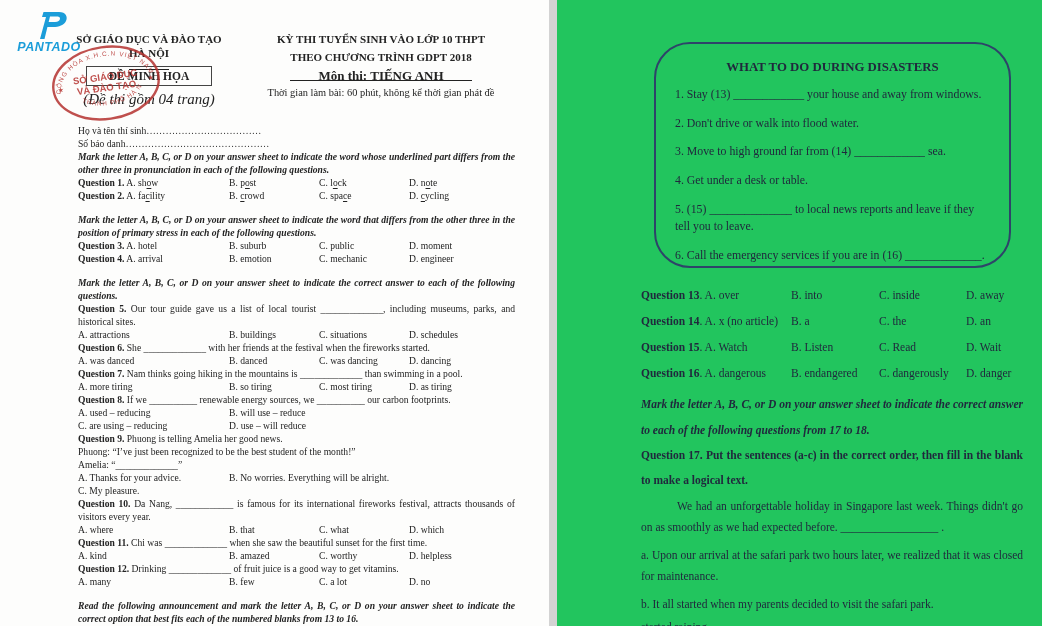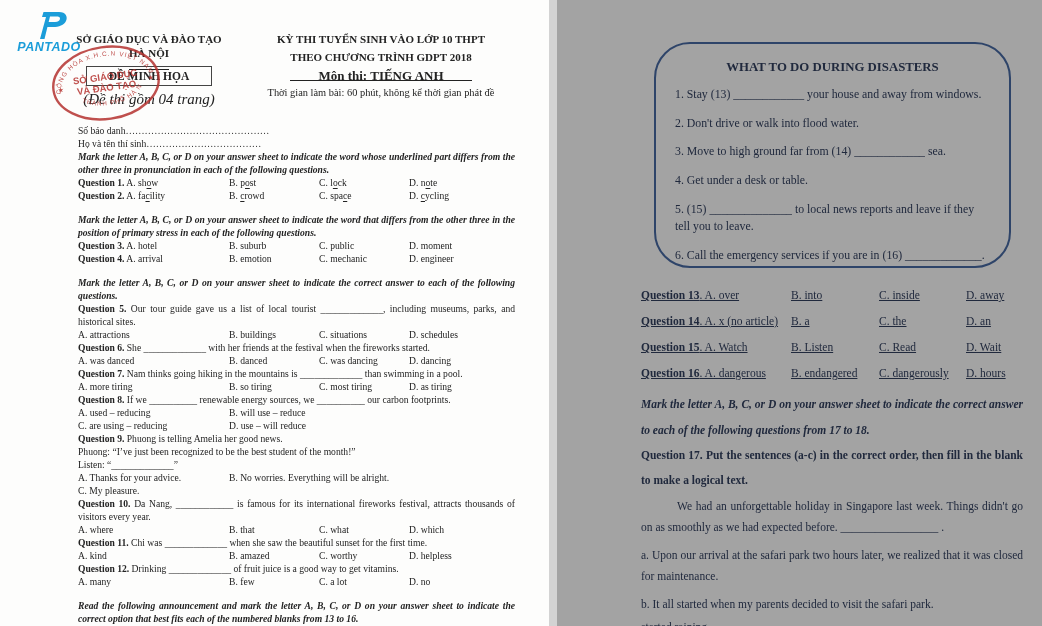--- a/index.html
+++ b/index.html
@@ -10,21 +10,21 @@
     --left-text:#232323;
   }
   html,body{margin:0;padding:0;}
   body{
     width:1042px;height:626px;overflow:hidden;position:relative;
     background:#ffffff;
     font-family:"Liberation Serif","DejaVu Serif",serif;
   }
   .page-left{position:absolute;left:0;top:0;width:633px;height:626px;background:#fdfdfc;color:var(--left-text);}
   .divider{position:absolute;left:549px;top:0;width:8px;height:626px;background:#d3d3d3;}
-  .page-right{position:absolute;left:557px;top:0;width:485px;height:626px;background:#a3a3a3;color:var(--right-text);}
+  .page-right{position:absolute;left:557px;top:0;width:485px;height:626px;background:#22c55e;color:var(--right-text);}
 
   
   .logo{position:absolute;left:12px;top:10px;width:74px;text-align:center;z-index:6;}
   .logo svg{display:block;margin:0 auto;}
   .logo-word{color:var(--logo-blue);font-weight:bold;font-style:italic;font-size:12.5px;letter-spacing:.5px;font-family:"Liberation Sans",sans-serif;}
 
   
   .hdr-left{position:absolute;left:64px;top:32px;width:170px;text-align:center;font-weight:bold;font-size:11px;line-height:14px;}
   .hdr-left .u{border-bottom:1px solid #222;padding-bottom:10px;}
   .doc-box{display:inline-block;border:1px solid #444;padding:2px 22px;margin-top:6px;font-size:11.5px;background:rgba(255,255,255,.0);}
@@ -49,21 +49,21 @@
   .row2{display:grid;grid-template-columns:151px 1fr;}
   .row4 .cell,.row2 .cell{white-space:nowrap;overflow:visible;}
   u{text-underline-offset:1.5px;}
 
   
   .dbox{position:absolute;left:97px;top:42px;width:357px;height:226px;box-sizing:border-box;
         border:2px solid var(--box-border);border-radius:36px;padding:10px 19px 0;}
   .dbox-title{text-align:center;font-weight:bold;font-size:12.8px;margin:6px 0 2px;}
   .box-item{margin:11px 0;font-size:11.8px;line-height:1.5;}
   .rp-flow{position:absolute;left:84px;top:287px;width:382px;font-size:11.5px;}
-  .qrow{display:grid;grid-template-columns:150px 88px 87px 1fr;line-height:17px;margin-bottom:9px;text-decoration:underline;}
+  .qrow{display:grid;grid-template-columns:150px 88px 87px 1fr;line-height:17px;margin-bottom:9px;}
   .qrow .cell{white-space:nowrap;}
   .rp-instr{font-weight:bold;font-style:italic;text-align:justify;line-height:26px;margin-top:5px;}
   .q17-head{font-weight:bold;text-align:justify;line-height:25px;}
   .q17-para{text-indent:36px;text-align:justify;line-height:21px;margin:3px 0 0;}
   .q17-sent{text-align:justify;line-height:21px;margin-top:7px;}
   .clip-line{position:absolute;left:84px;top:621px;font-size:11.5px;}
 </style>
 </head>
 <body>
 
@@ -102,22 +102,22 @@
     <text font-size="6.2" fill="var(--stamp-red)" letter-spacing="1" font-family="Liberation Sans, sans-serif">
       <textPath href="#arcBot" startOffset="16%">THÀNH PHỐ HÀ NỘI</textPath>
     </text>
     <text x="56" y="36" text-anchor="middle" font-size="9.5" font-weight="bold" fill="var(--stamp-red)" font-family="Liberation Sans, sans-serif">SỞ GIÁO DỤC</text>
     <text x="56" y="47" text-anchor="middle" font-size="9.5" font-weight="bold" fill="var(--stamp-red)" font-family="Liberation Sans, sans-serif">VÀ ĐÀO TẠO</text>
     <text x="7" y="42" font-size="7" fill="var(--stamp-red)">★</text>
     <text x="98" y="42" font-size="7" fill="var(--stamp-red)">★</text>
   </svg>
 
   <div class="left-body">
+    <div class="line">Họ và tên thí sinh………………………………</div>
     <div class="line">Số báo danh………………………………………</div>
-    <div class="line">Họ và tên thí sinh………………………………</div>
 
   <div class="instr">Mark the letter A, B, C, or D on your answer sheet to indicate the word whose underlined part differs from the other three in pronunciation in each of the following questions.</div>
       <div class="row4">
         <div class="cell"><b>Question 1.</b> A. sh<u>o</u>w</div>
         <div class="cell">B. p<u>o</u>st</div>
         <div class="cell">C. l<u>o</u>ck</div>
         <div class="cell">D. n<u>o</u>te</div>
       </div>
       <div class="row4">
         <div class="cell"><b>Question 2.</b> A. fa<u>c</u>ility</div>
@@ -166,21 +166,21 @@
       <div class="row2">
         <div class="cell">A. used – reducing</div>
         <div class="cell">B. will use – reduce</div>
       </div>
       <div class="row2">
         <div class="cell">C. are using – reducing</div>
         <div class="cell">D. use – will reduce</div>
       </div>
       <div class="line stem"><b>Question 9.</b> Phuong is telling Amelia her good news.</div>
       <div class="line">Phuong: “I’ve just been recognized to be the best student of the month!”</div>
-      <div class="line">Listen: “_____________”</div>
+      <div class="line">Amelia: “_____________”</div>
       <div class="row2">
         <div class="cell">A. Thanks for your advice.</div>
         <div class="cell">B. No worries. Everything will be alright.</div>
       </div>
       <div class="row2">
         <div class="cell">C. My pleasure.</div>
       </div>
       <div class="line stem"><b>Question 10.</b> Da Nang, ____________ is famous for its international fireworks festival, attracts thousands of visitors every year.</div>
       <div class="row4">
         <div class="cell">A. where</div>
@@ -240,21 +240,21 @@
         <div class="qrow">
           <div class="cell"><b>Question 15</b>. A. Watch</div>
           <div class="cell">B. Listen</div>
           <div class="cell">C. Read</div>
           <div class="cell">D. Wait</div>
         </div>
         <div class="qrow">
           <div class="cell"><b>Question 16</b>. A. dangerous</div>
           <div class="cell">B. endangered</div>
           <div class="cell">C. dangerously</div>
-          <div class="cell">D. hours</div>
+          <div class="cell">D. danger</div>
         </div>
       </div>
     <div class="rp-instr">Mark the letter A, B, C, or D on your answer sheet to indicate the correct answer to each of the following questions from 17 to 18.</div>
     <div class="q17-head">Question 17. Put the sentences (a-c) in the correct order, then fill in the blank to make a logical text.</div>
     <div class="q17-para">We had an unforgettable holiday in Singapore last week. Things didn't go on as smoothly as we had expected before. _________________ .</div>
     <div>
         <div class="q17-sent">a. Upon our arrival at the safari park two hours later, we realized that it was closed for maintenance.</div>
         <div class="q17-sent">b. It all started when my parents decided to visit the safari park.</div>
         <div class="q17-sent">c. We were so excited about the trip, but the moment that we left the hotel, it</div>
       </div>

